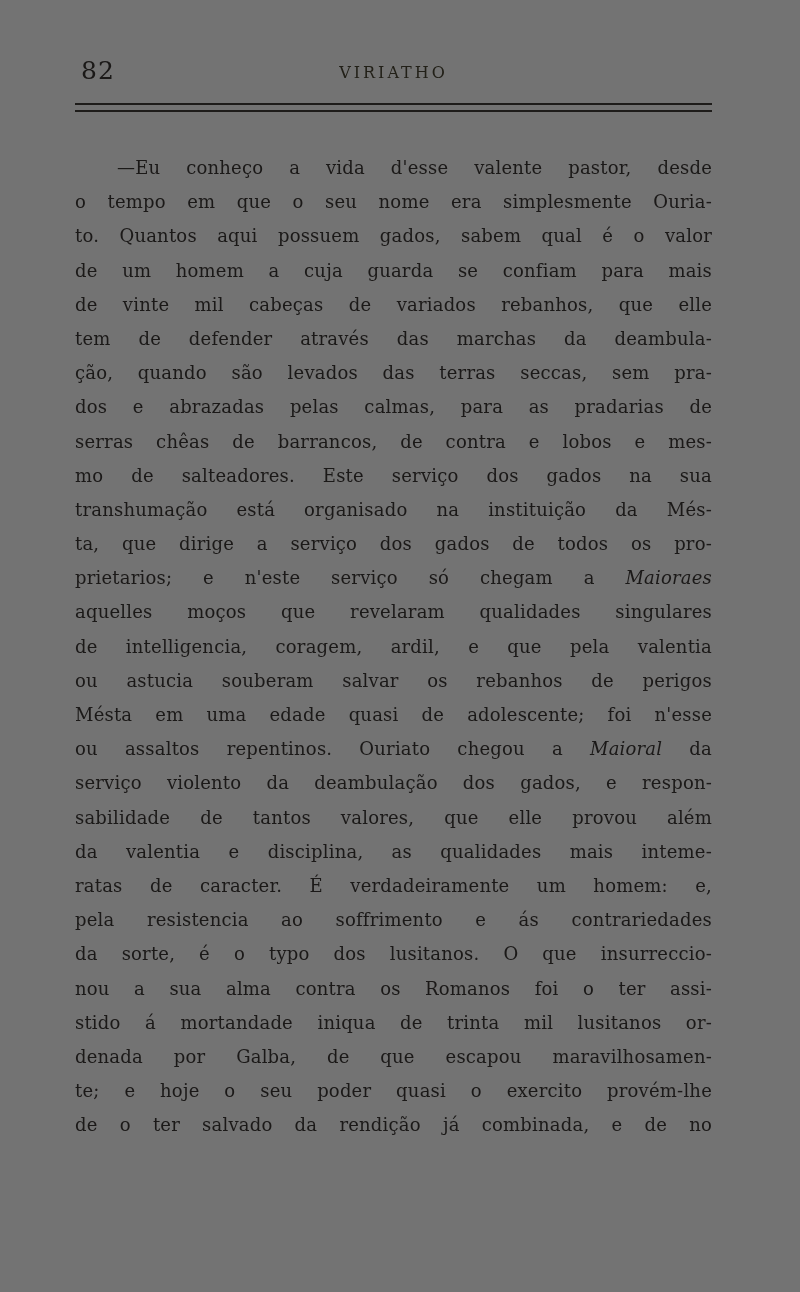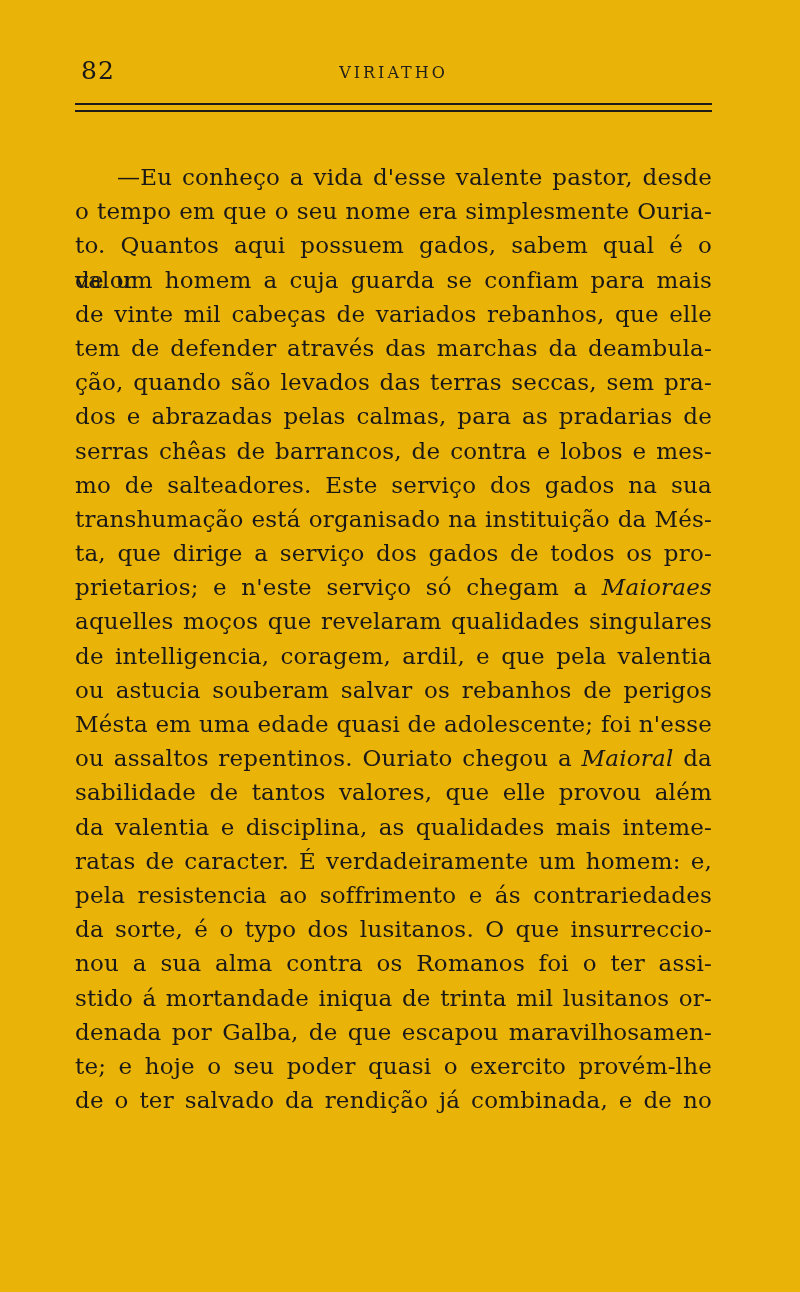--- a/index.html
+++ b/index.html
@@ -4,21 +4,21 @@
 <style>
   html, body {
     margin: 0;
     padding: 0;
     background: #f7f7f6;
   }
   .page {
     position: relative;
     width: 800px;
     height: 1292px;
-    background: #eab308;
+    background: #737373;
     font-family: "DejaVu Serif", "Liberation Serif", serif;
     color: #1b1918;
     overflow: hidden;
   }
   .running-head {
     position: absolute;
     top: 54px;
     left: 75px;
     width: 637px;
     height: 34px;
@@ -47,24 +47,24 @@
     width: 637px;
   }
   .rule-line {
     height: 2px;
     background: #1e1c1a;
     margin-bottom: 5px;
     box-shadow: 0 0 0.5px #555;
   }
   .text-block {
     position: absolute;
-    top: 160px;
+    top: 151px;
     left: 75px;
     width: 637px;
-    font-size: 23px;
+    font-size: 18px;
     line-height: 34.2px;
   }
   .line {
     text-align: justify;
     text-align-last: justify;
     -moz-text-align-last: justify;
     height: 34.2px;
     letter-spacing: 0.2px;
   }
   .line.indent {
@@ -100,20 +100,21 @@
       <div class="line">serras chêas de barrancos, de contra e lobos e mes-</div>
       <div class="line">mo de salteadores. Este serviço dos gados na sua</div>
       <div class="line">transhumação está organisado na instituição da Més-</div>
       <div class="line">ta, que dirige a serviço dos gados de todos os pro-</div>
       <div class="line">prietarios; e n'este serviço só chegam a <em>Maioraes</em></div>
       <div class="line">aquelles moços que revelaram qualidades singulares</div>
       <div class="line">de intelligencia, coragem, ardil, e que pela valentia</div>
       <div class="line">ou astucia souberam salvar os rebanhos de perigos</div>
       <div class="line">Mésta em uma edade quasi de adolescente; foi n'esse</div>
       <div class="line">ou assaltos repentinos. Ouriato chegou a <em>Maioral</em> da</div>
+      <div class="line">serviço violento da deambulação dos gados, e respon-</div>
       <div class="line">sabilidade de tantos valores, que elle provou além</div>
       <div class="line">da valentia e disciplina, as qualidades mais inteme-</div>
       <div class="line">ratas de caracter. É verdadeiramente um homem: e,</div>
       <div class="line">pela resistencia ao soffrimento e ás contrariedades</div>
       <div class="line">da sorte, é o typo dos lusitanos. O que insurreccio-</div>
       <div class="line">nou a sua alma contra os Romanos foi o ter assi-</div>
       <div class="line">stido á mortandade iniqua de trinta mil lusitanos or-</div>
       <div class="line">denada por Galba, de que escapou maravilhosamen-</div>
       <div class="line">te; e hoje o seu poder quasi o exercito provém-lhe</div>
       <div class="line">de o ter salvado da rendição já combinada, e de no</div>

